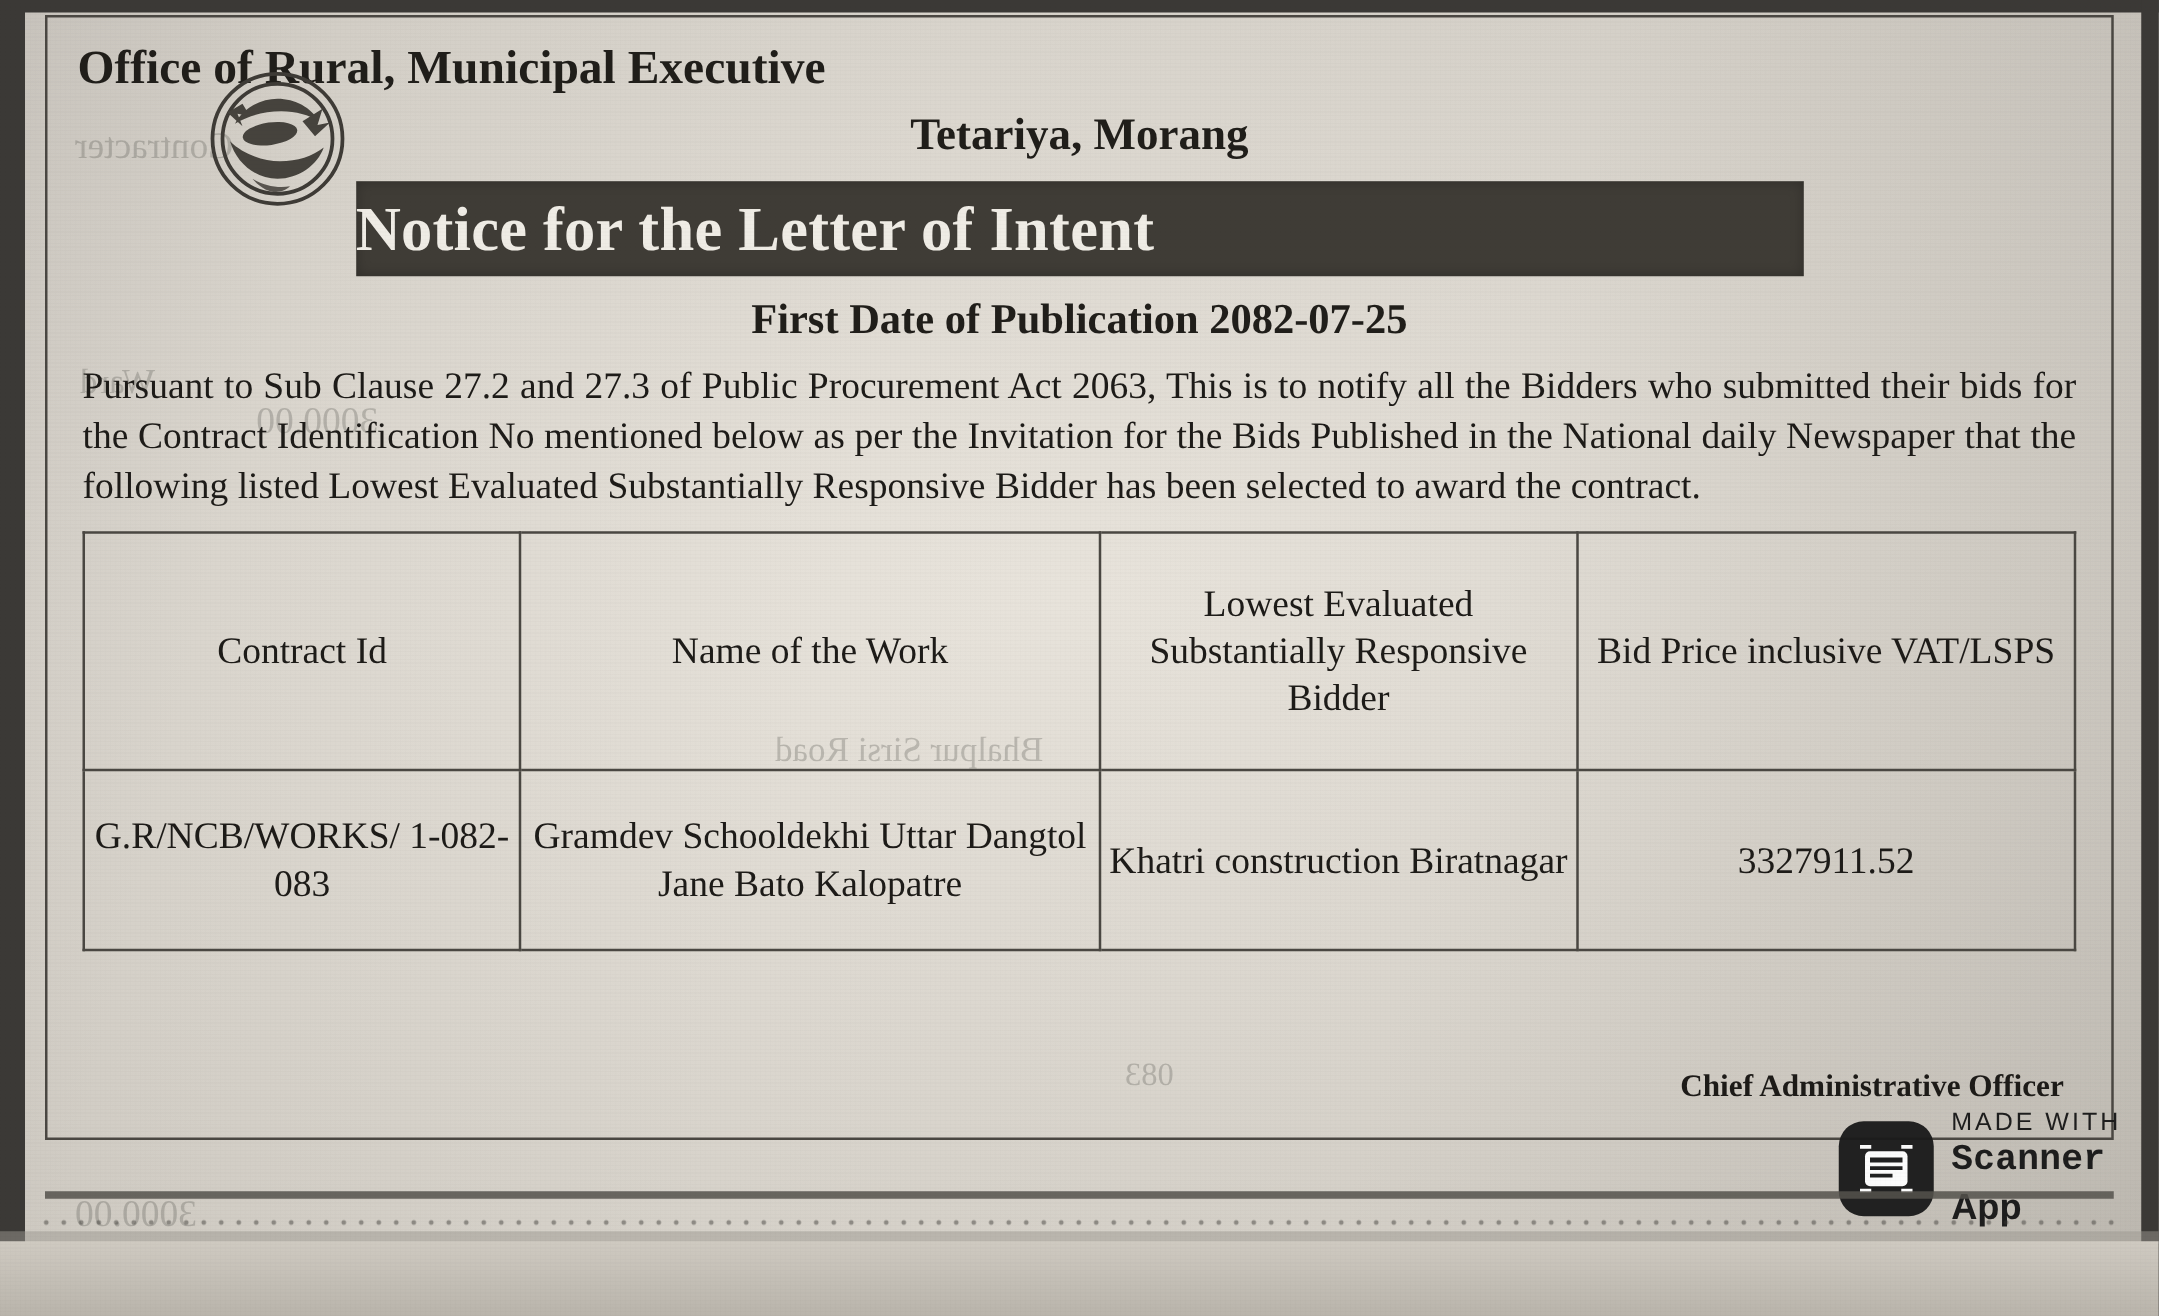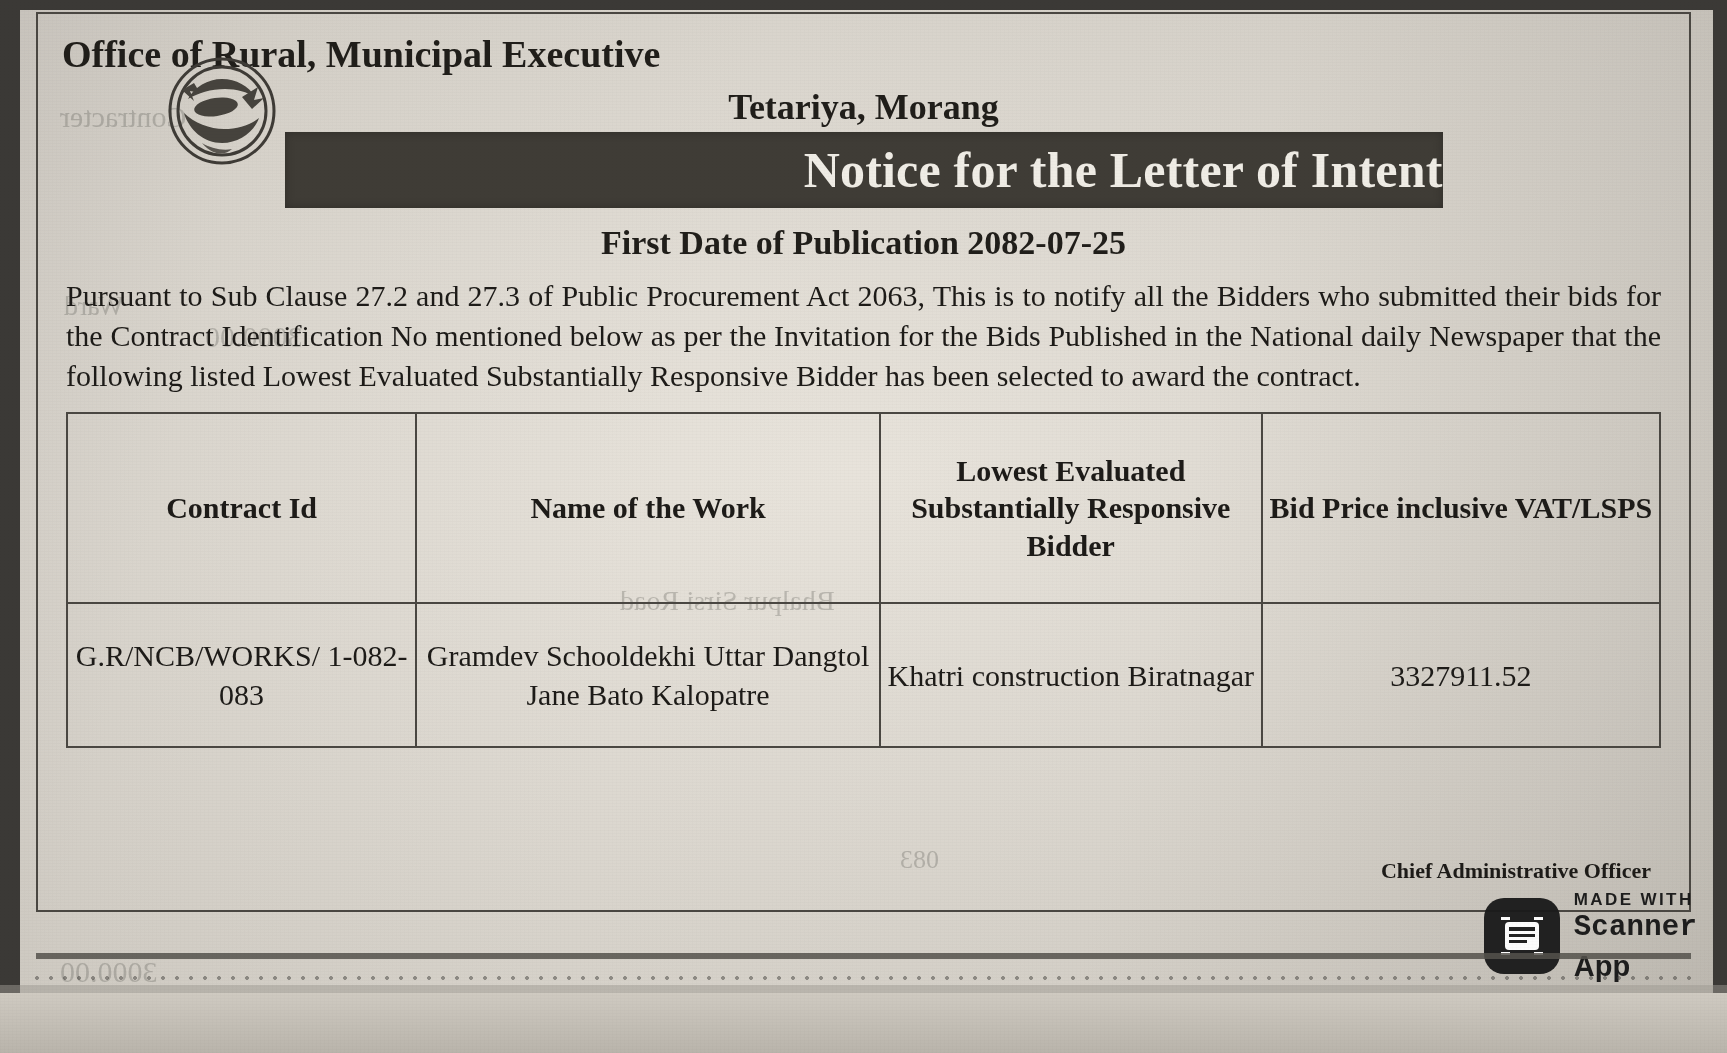--- a/index.html
+++ b/index.html
@@ -107,27 +107,27 @@
   #emblem {
     position: absolute;
     left: 110px;
     top: 25px;
     width: 128px;
     height: 128px;
   }
 
   
   #banner {
-    margin: 5px auto 0 auto;
+    margin: 18px auto 0 auto;
     width: 1158px;
     height: 76px;
     background: #3f3c36;
     display: flex;
     align-items: center;
-    justify-content: flex-end;
+    justify-content: flex-start;
     box-shadow: 0 0 10px rgba(0,0,0,.25) inset;
   }
   #banner .banner-text {
     color: #efece5;
     font-size: 50px;
     font-weight: bold;
     letter-spacing: .2px;
     line-height: 1;
   }
 
@@ -158,41 +158,41 @@
   }
   #bid-table th, #bid-table td {
     border: 2px solid #4a4742;
     color: #1d1b18;
     text-align: center;
     vertical-align: middle;
     padding: 10px 6px;
   }
   #bid-table th {
     font-size: 30px;
-    font-weight: bold;
+    font-weight: normal;
     line-height: 1.25;
     height: 168px;
   }
   #bid-table td {
     font-size: 30px;
     font-weight: normal;
     line-height: 1.3;
     height: 122px;
   }
   .col-1 { width: 20.5% }
   .col-2 { width: 27.5% }
   .col-3 { width: 22.5% }
   .col-4 { width: 23.5% }
 
   
   #signature {
     position: absolute;
     right: 28px;
     bottom: 18px;
-    font-size: 22px;
+    font-size: 25px;
     font-weight: bold;
     color: #1d1b18;
   }
 
   
   #watermark {
     position: absolute;
     right: 30px;
     bottom: 72px;
     display: flex;
@@ -209,22 +209,22 @@
     align-items: center;
     justify-content: center;
   }
   #wm-badge svg { display:block }
   #wm-text {
     line-height: 1;
     color: #171717;
   }
   #wm-made {
     font-family: "Liberation Sans", sans-serif;
-    font-size: 17px;
-    font-weight: bold;
+    font-size: 20px;
+    font-weight: normal;
     letter-spacing: 2.4px;
     margin-bottom: 5px;
   }
   #wm-name {
     font-family: Liberation Mono, monospace;
     font-size: 29px;
     font-weight: bold;
     letter-spacing: .2px;
   }
   #wm-name2 {

